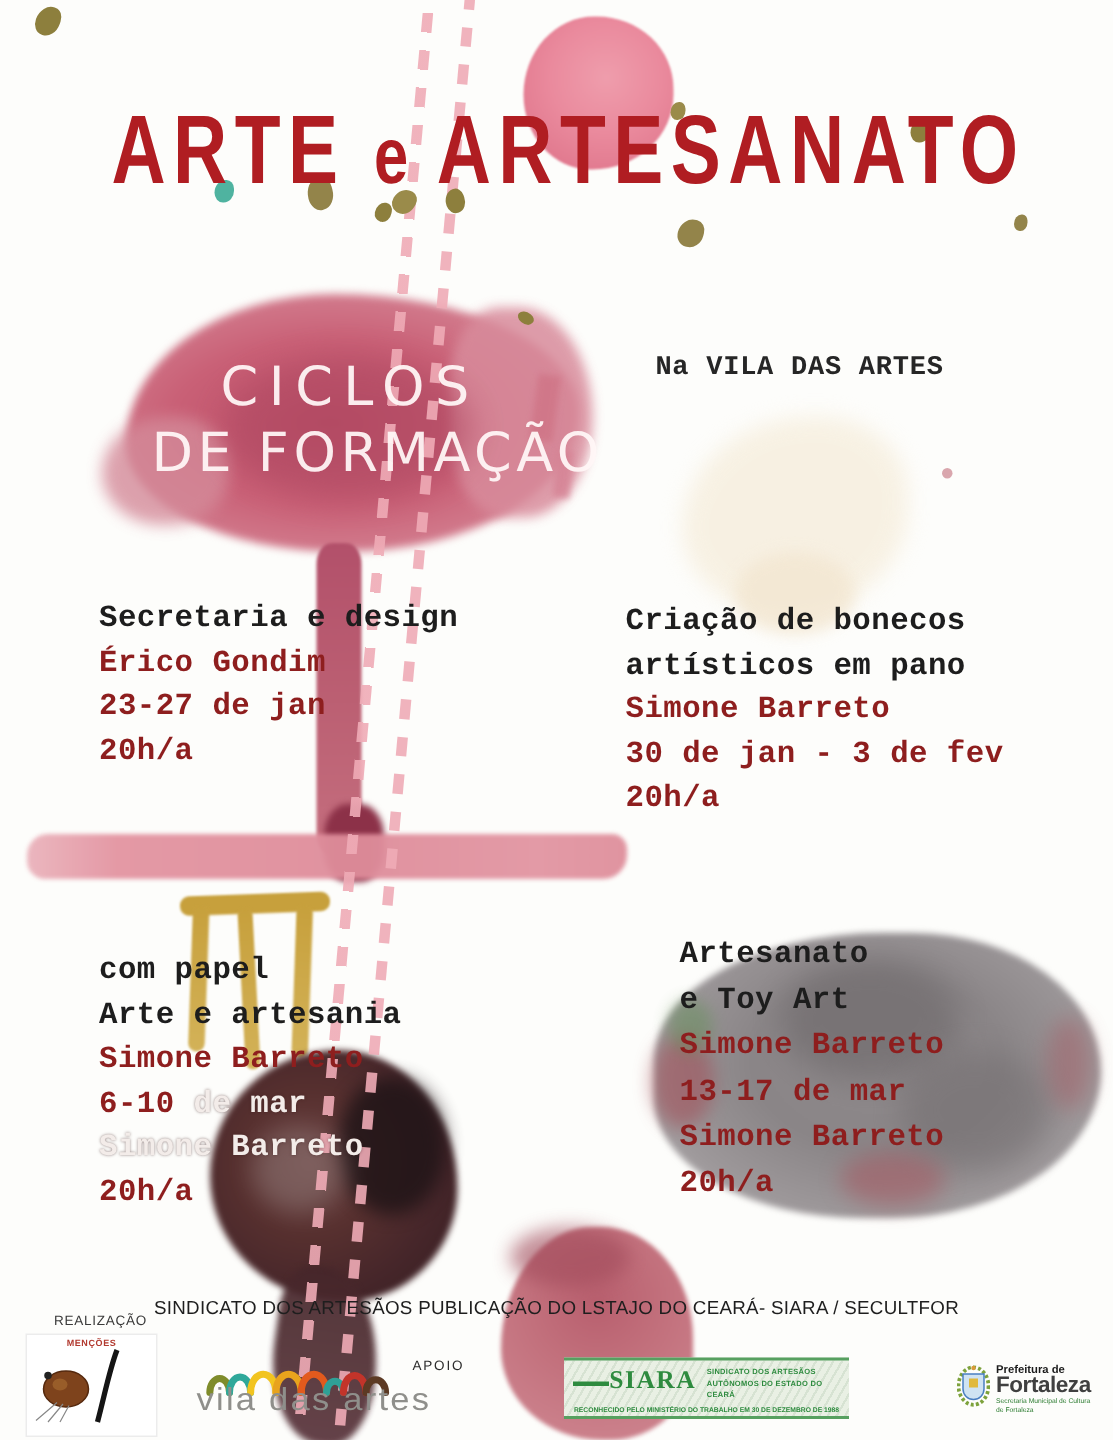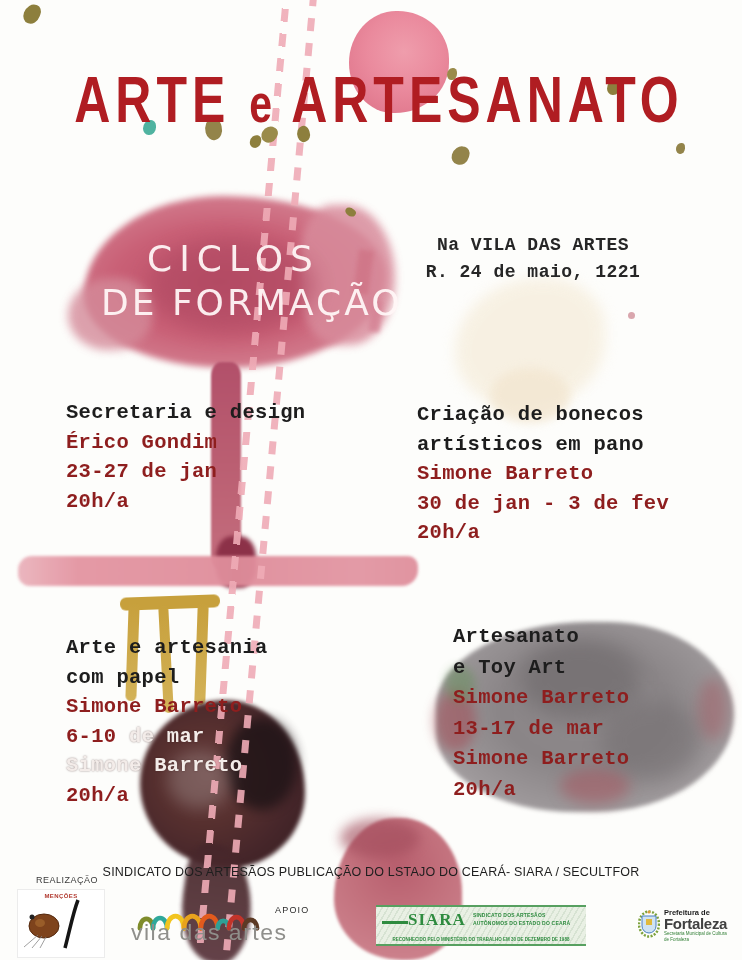--- a/index.html
+++ b/index.html
@@ -137,21 +137,21 @@
     font-size:9px;color:#3a3a3a;letter-spacing:.5px;}
   .realizacao-card{left:17px;top:889px;width:88px;height:69px;background:#fff;
     border:1px solid #ececec;box-sizing:border-box;}
   .men-caption{text-align:center;font-family:"Liberation Sans",sans-serif;font-weight:700;
     font-size:6px;color:#b23a30;margin-top:3px;letter-spacing:.4px;}
   .vila-arches{left:136px;top:903px;}
   .vila-text{left:131px;top:921px;font-family:"Liberation Sans",sans-serif;font-size:23px;
     color:#8f8f8b;letter-spacing:1.5px;transform:scaleY(.92);transform-origin:left top;}
   .apoio-label{left:275px;top:905px;font-family:"Liberation Sans",sans-serif;
     font-size:9px;color:#2c2c2c;letter-spacing:1.2px;}
-  .siara-banner{left:376px;top:905px;width:210px;height:41px;box-sizing:border-box;
+  .siara-banner{left:376px;top:905px;width:190px;height:41px;box-sizing:border-box;
     background-color:#e9f0e4;
     background-image:repeating-linear-gradient(120deg,rgba(110,150,110,.15) 0 1.5px,rgba(0,0,0,0) 1.5px 5px);
     border-top:2px solid #57a060;border-bottom:2px solid #57a060;}
   .siara-inner{display:flex;align-items:flex-start;padding:4px 4px 0 6px;}
   .siara-bar{width:26px;height:3px;background:#2e8b3f;margin-top:10px;}
   .siara-name{font-family:"Liberation Serif",serif;font-weight:700;font-size:17px;
     color:#2e8b3f;letter-spacing:1px;line-height:1.1;margin-right:7px;}
   .siara-desc div{font-family:"Liberation Sans",sans-serif;font-weight:700;font-size:5px;
     color:#2e8b3f;letter-spacing:.2px;line-height:7px;margin-top:1px;}
   .siara-foot{position:absolute;left:0;right:0;bottom:2px;text-align:center;
@@ -221,41 +221,40 @@
     <span class="title-txt"><span>ARTE</span>
       <span class="title-conj">e</span>
       <span>ARTESANATO</span></span>
   </div>
 
   <div class="txt badge-ln badge-ln1">CICLOS</div>
   <div class="txt badge-ln badge-ln2">DE FORMAÇÃO</div>
 
   <div class="txt venue">
     <div>Na VILA DAS ARTES</div>
-    <div>R. 24 de maio, 1221</div>
   </div>
 
   <div class="txt ws ws1">
     <div class="ln ink-black">Secretaria e design</div>
     <div class="ln ink-red">Érico Gondim</div>
     <div class="ln ink-red">23-27 de jan</div>
     <div class="ln ink-red">20h/a</div>
   </div>
 
   <div class="txt ws ws2">
     <div class="ln ink-black">Criação de bonecos</div>
     <div class="ln ink-black">artísticos em pano</div>
     <div class="ln ink-red">Simone Barreto</div>
     <div class="ln ink-red">30 de jan - 3 de fev</div>
     <div class="ln ink-red">20h/a</div>
   </div>
 
   <div class="txt ws ws3">
+    <div class="ln ink-black">com papel</div>
     <div class="ln ink-black">Arte e artesania</div>
-    <div class="ln ink-black">com papel</div>
     <div class="ln ink-red">Simone Barreto</div>
     <div class="ln"><span class="ink-red">6-10</span> <span class="ink-white">de mar</span></div>
     <div class="ln ink-white">Simone Barreto</div>
     <div class="ln ink-red">20h/a</div>
   </div>
 
   <div class="txt ws ws4">
     <div class="ln ink-black">Artesanato</div>
     <div class="ln ink-black">e Toy Art</div>
     <div class="ln ink-red">Simone Barreto</div>

